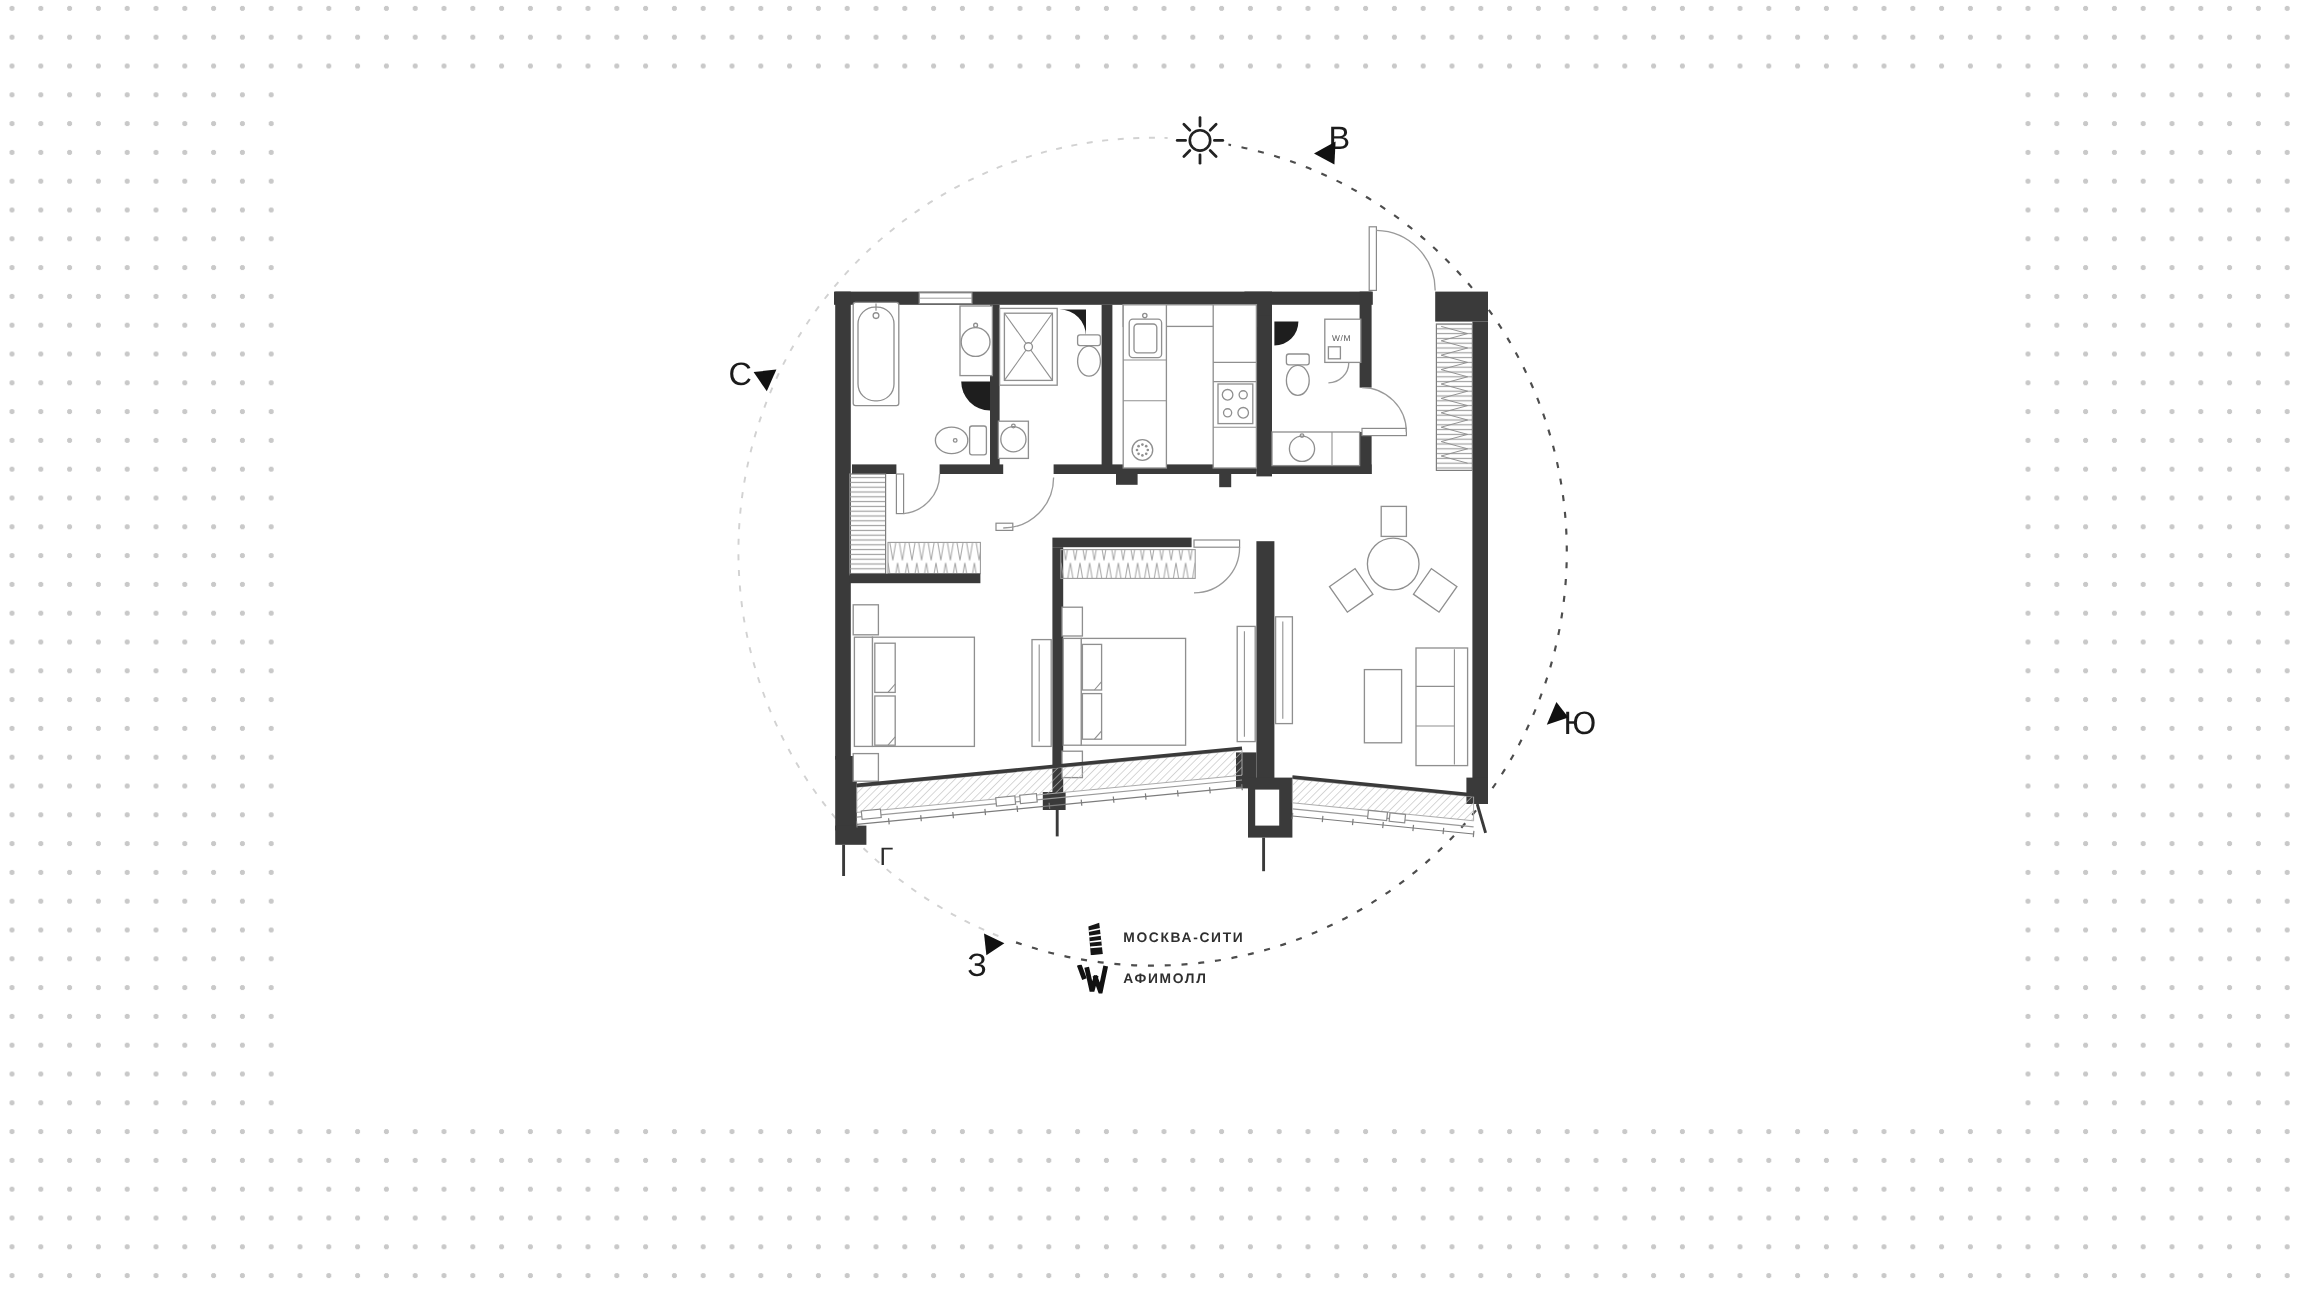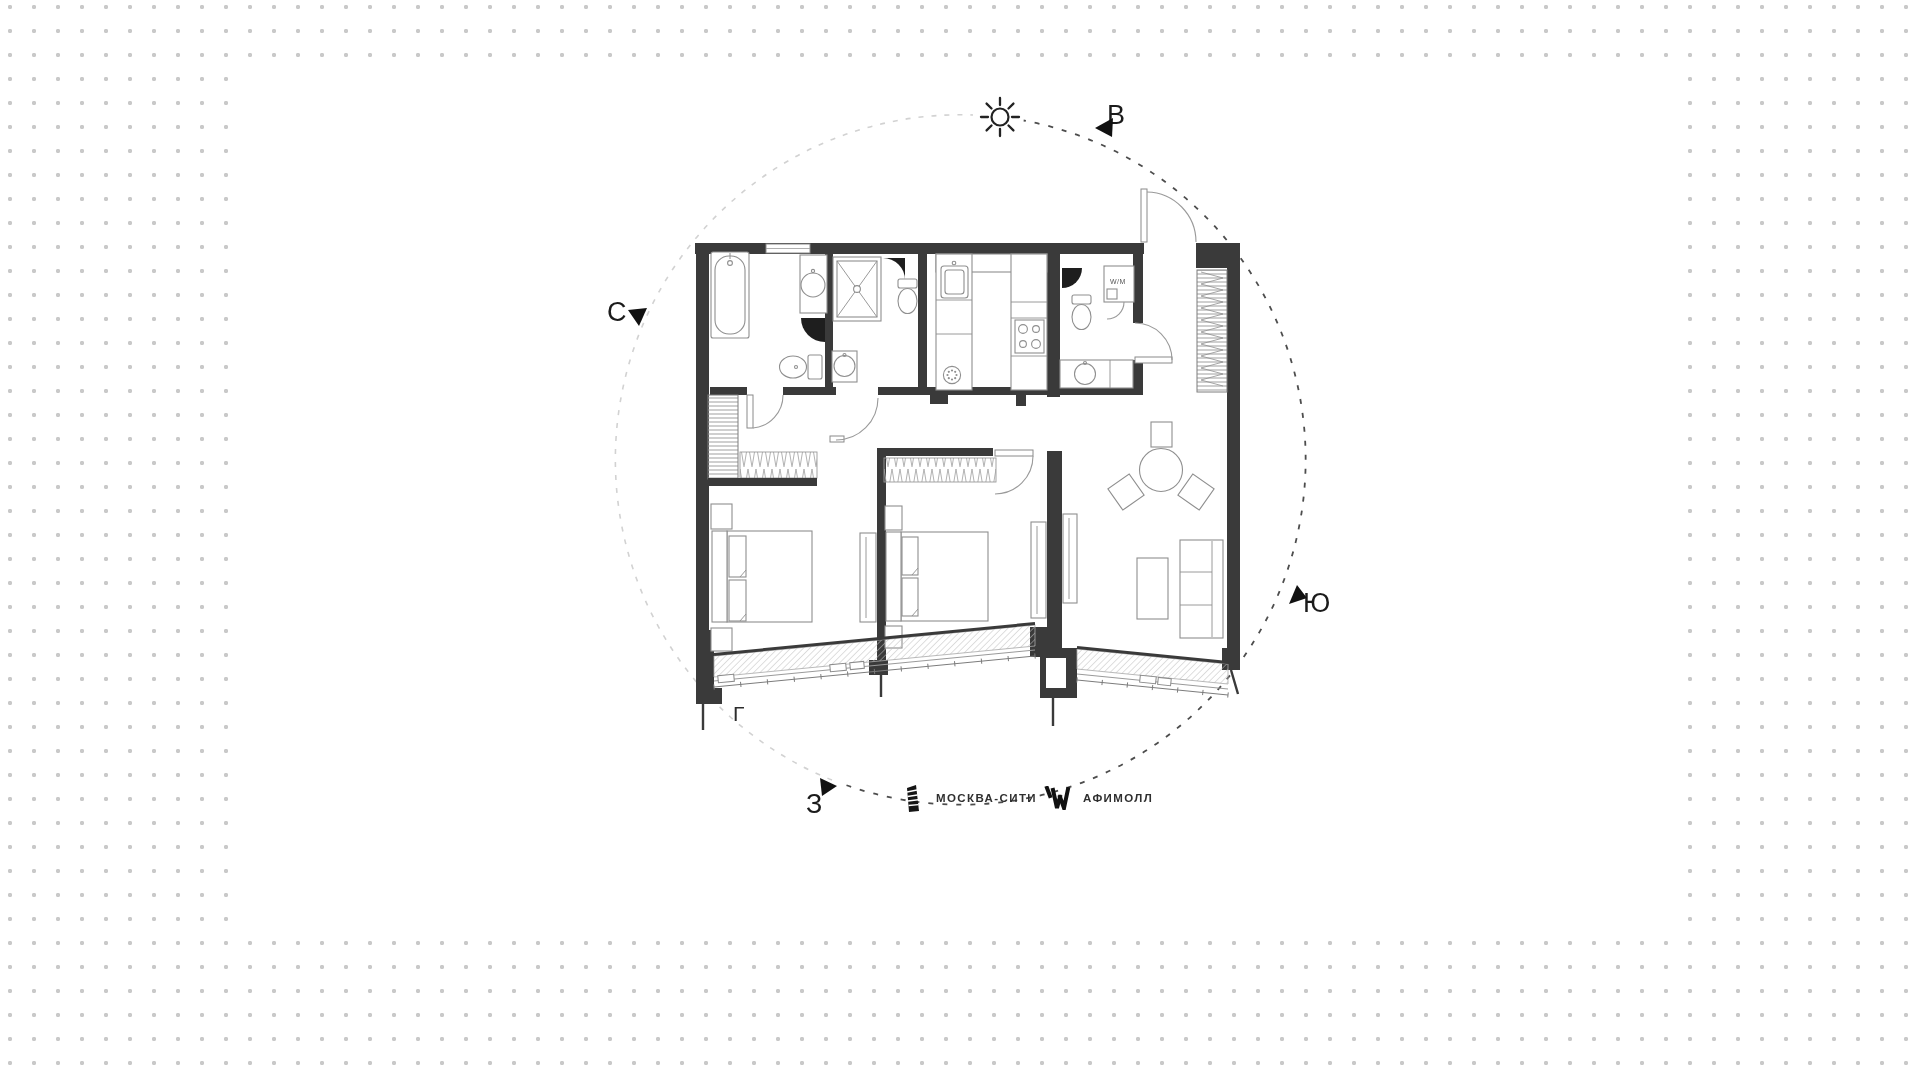--- a/index.html
+++ b/index.html
@@ -3,21 +3,21 @@
 <meta charset="utf-8">
 <style>
   html,body{margin:0;padding:0;background:#fff;}
   .canvas{position:relative;width:1920px;height:1078px;background:#ffffff;overflow:hidden;
           font-family:"Liberation Sans",sans-serif;}
   .dots{position:absolute;inset:0;
         background-image:radial-gradient(circle,#c9c9c9 1.9px,rgba(0,0,0,0) 2.4px);
         background-size:24px 24px;background-position:-2px -5px;}
   .card{position:absolute;left:234px;top:67px;width:1452px;height:868px;background:#ffffff;}
   svg.scene{position:absolute;left:0;top:0;}
-  .legend{position:absolute;left:896px;top:784px;display:flex;flex-direction:row;gap:6px;}
+  .legend{position:absolute;left:896px;top:768px;display:flex;flex-direction:column;gap:6px;}
   .legend-row{display:flex;align-items:center;gap:10px;height:28px;}
   .legend-icon{width:30px;display:flex;justify-content:center;align-items:center;}
   .legend-label{font-size:11.5px;font-weight:700;letter-spacing:1.4px;color:#2f2f2f;white-space:nowrap;}
   text.compass{font-family:"Liberation Sans",sans-serif;font-size:27px;fill:#1b1b1b;}
   text.mark{font-family:"Liberation Sans",sans-serif;font-size:21px;fill:#2c2c2c;}
   text.wm{font-family:"Liberation Sans",sans-serif;font-size:7px;letter-spacing:.5px;fill:#555;}
   .f{fill:#ffffff;stroke:#8f8f8f;stroke-width:1.1;}
   .fn{fill:none;stroke:#8f8f8f;stroke-width:1.1;}
   .w{fill:#3a3a3a;stroke:none;}
   .arc{fill:none;stroke:#9a9a9a;stroke-width:1.1;}

